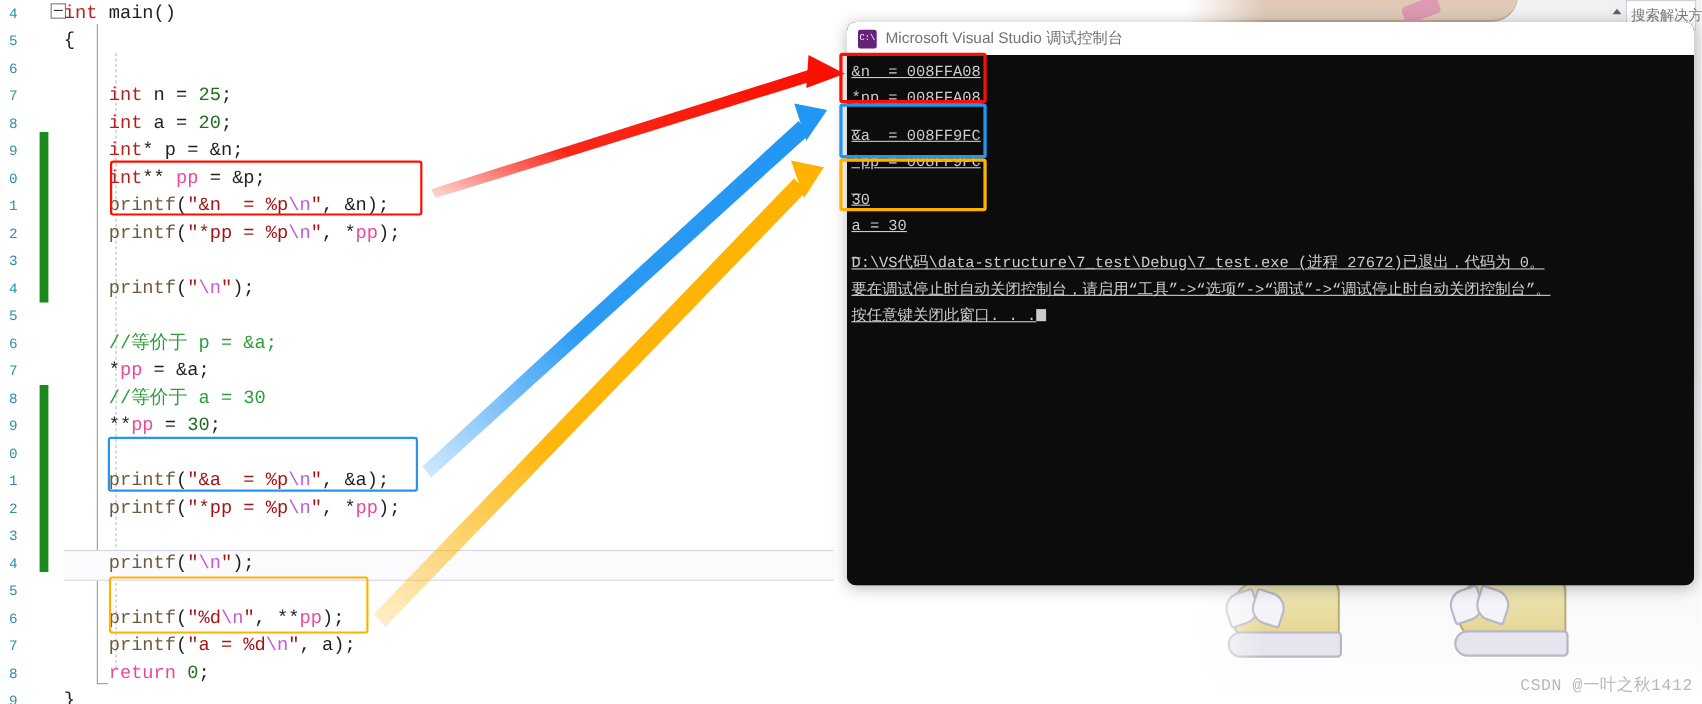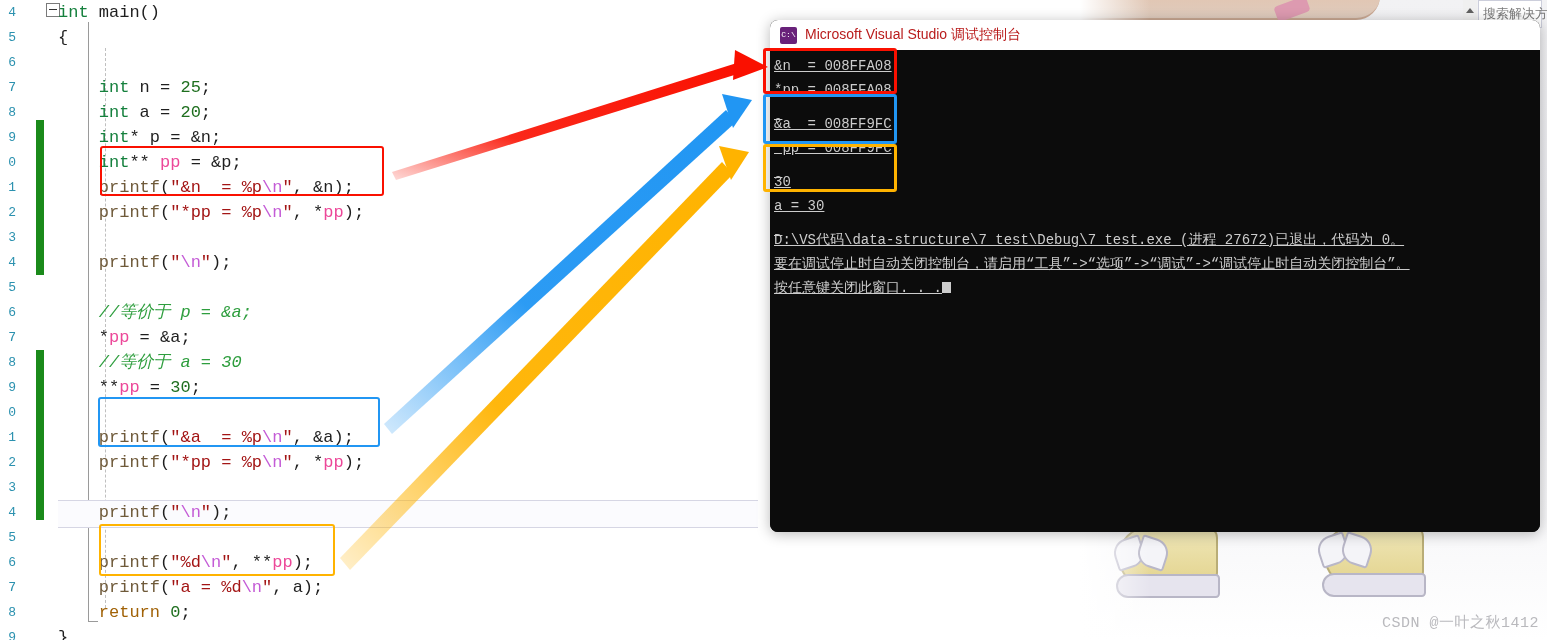--- a/index.html
+++ b/index.html
@@ -95,25 +95,25 @@
   }
   #collapse:before{
     content:"";position:absolute;left:2px;top:5px;width:8px;height:1px;background:#333;
   }
   #code{
     position:absolute;left:58px;top:0;width:712px;
     font-family:"Liberation Mono", monospace;font-size:17px;
     white-space:pre;color:#1f1f1f;
   }
   .ln{height:25px;line-height:25px;}
-  .kw{color:#15803d;}
-  .kw2{color:#a16207;}
+  .kw{color:#b91c1c;}
+  .kw2{color:#ec4899;}
   .str{color:#a31515;}
   .esc{color:#c45bd6;}
-  .cmt{color:#2e9e3e;font-style:italic;}
+  .cmt{color:#2e9e3e;}
   .num{color:#1f6f1f;text-align:right;}
   .fn{color:#6f5a3a;font-family:Liberation Mono, monospace;}
   .var{color:#ec4899;}
   .pln{color:#1f1f1f;}
   #curline{
     position:absolute;left:58px;top:500px;width:700px;height:26px;
     border-top:1px solid #d6d6e4;border-bottom:1px solid #d6d6e4;
     background:#fbfbfe;
   }
 
@@ -154,21 +154,21 @@
     height:30px;background:#ffffff;display:flex;align-items:center;
     padding-left:10px;
   }
   #console-icon{
     width:17px;height:17px;background:#68217a;border-radius:2px;
     display:flex;align-items:center;justify-content:center;
     color:#ffffff;font-size:8px;font-family:"Liberation Mono", monospace;
     margin-right:8px;flex:0 0 auto;line-height:1;
   }
   #console-title span.t{
-    font-size:14px;color:#b91c1c;font-family:"Liberation Sans", sans-serif;
+    font-size:14px;color:#737373;font-family:"Liberation Sans", sans-serif;
   }
   #console-body{
     position:absolute;left:0;top:30px;width:770px;height:482px;
     background:#0c0c0c;color:#cccccc;
     font-family:"Liberation Mono", monospace;font-size:14px;
     white-space:pre;line-height:24px;padding:4px 0 0 4px;box-sizing:border-box;text-decoration:underline;
   }
   #console-body .blank{height:10px;}
   .cursor{display:inline-block;width:9px;height:11px;background:#cccccc;
           vertical-align:-1px;}

